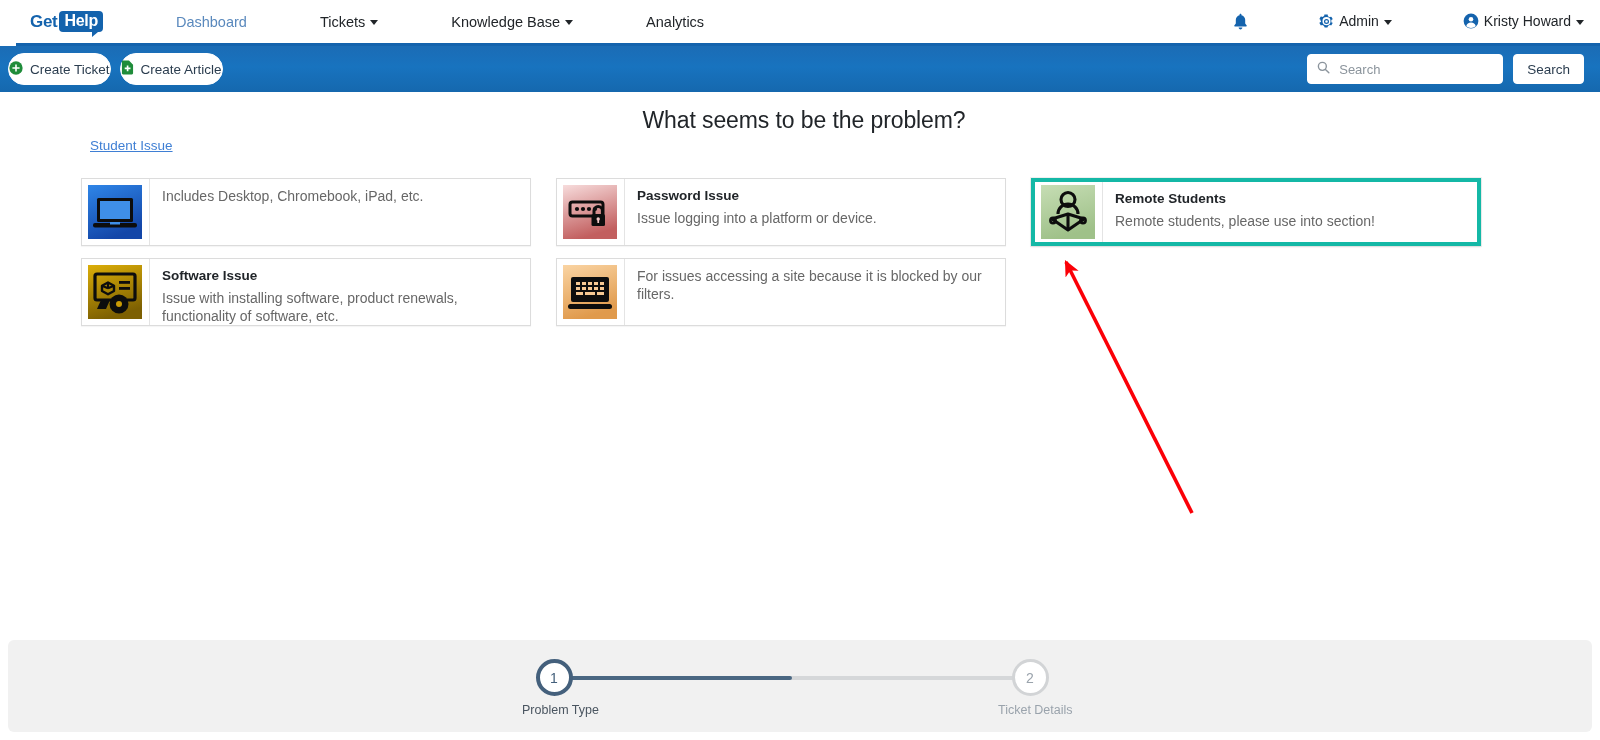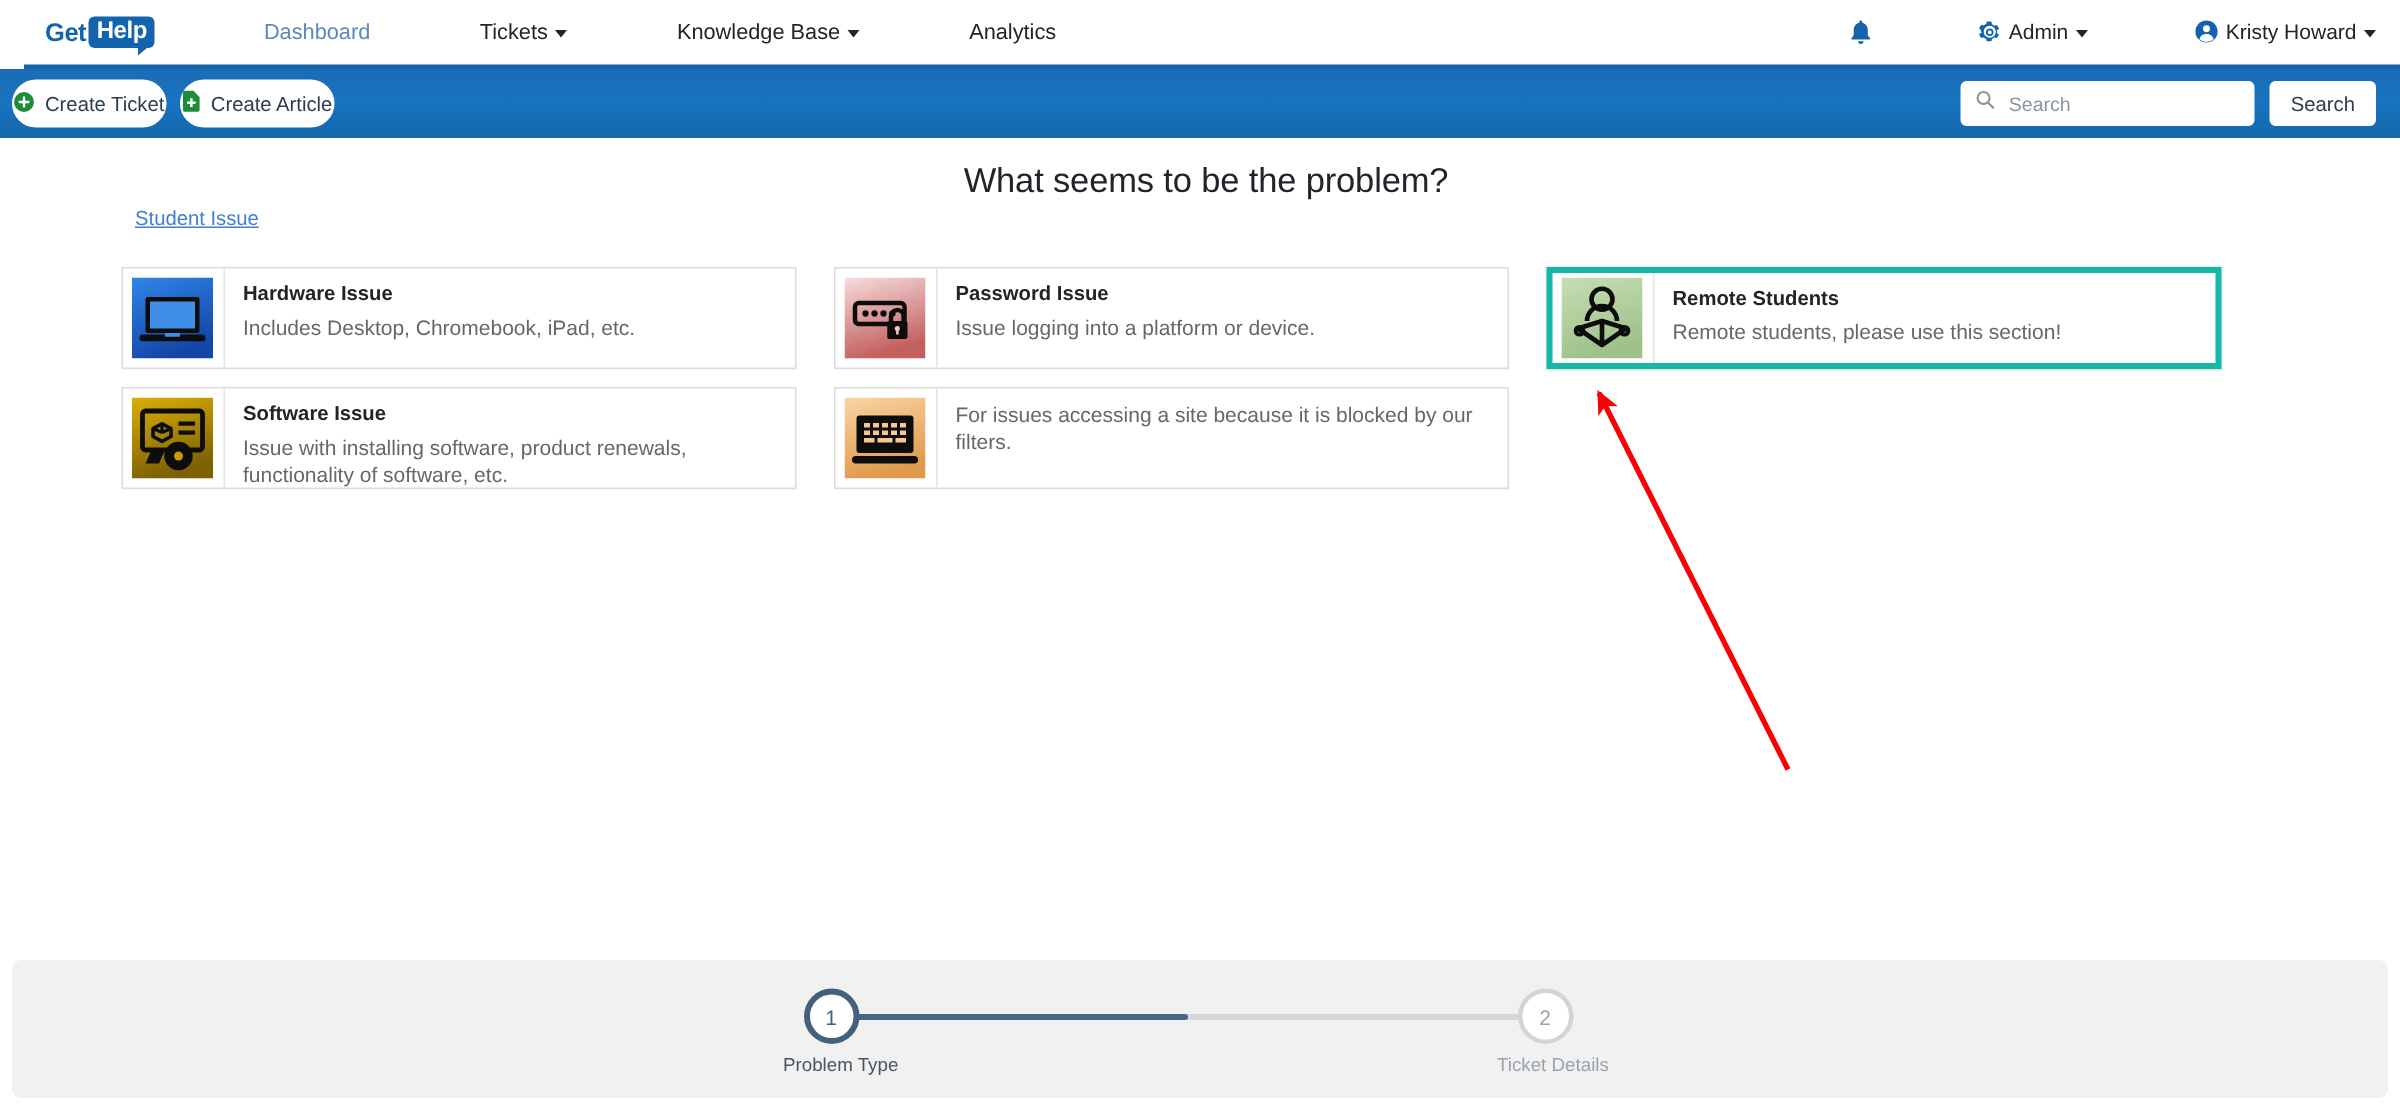--- a/index.html
+++ b/index.html
@@ -315,21 +315,20 @@
           </linearGradient>
             </defs>
           <rect width="54" height="54" fill="url(#gHW)"></rect>
           <rect x="9" y="13" width="36" height="24" rx="1.5" fill="#0d0d0d"></rect>
           <rect x="12" y="16" width="30" height="18" fill="#3f8fe8"></rect>
           <rect x="5" y="38" width="44" height="4.5" rx="2" fill="#0d0d0d"></rect>
           <rect x="22" y="37" width="10" height="2.5" fill="#3f8fe8"></rect>
         </svg>
       </div>
       <div class="card-body">
-        <div class="card-title">Hardware Issue</div>
         <div class="card-desc">Includes Desktop, Chromebook, iPad, etc.</div>
       </div>
     </div>
 
     <div class="card">
       <div class="card-icon">
         <svg width="54" height="54" viewBox="0 0 54 54">
           <defs>
               <linearGradient id="gPW" x1="0" y1="0" x2="0.3" y2="1">
             <stop offset="0%" stop-color="#f7dcdc"></stop>
@@ -367,21 +366,21 @@
           <circle cx="27" cy="14.5" r="7" fill="none" stroke="#0d0d0d" stroke-width="3.1"></circle>
           <path d="M17 29a10 10 0 0120 0" fill="none" stroke="#0d0d0d" stroke-width="3.1"></path>
           <path d="M27 29 L11 34 L27 45 L43 34 Z" fill="none" stroke="#0d0d0d" stroke-width="3.1" stroke-linejoin="round"></path>
           <line x1="27" y1="29" x2="27" y2="45" stroke="#0d0d0d" stroke-width="3.1"></line>
           <circle cx="12" cy="35.5" r="2.6" fill="none" stroke="#0d0d0d" stroke-width="2.6"></circle>
           <circle cx="42" cy="35.5" r="2.6" fill="none" stroke="#0d0d0d" stroke-width="2.6"></circle>
         </svg>
       </div>
       <div class="card-body">
         <div class="card-title">Remote Students</div>
-        <div class="card-desc">Remote students, please use this section!</div>
+        <div class="card-desc">Remote students, please use into section!</div>
       </div>
     </div>
 
     <div class="card">
       <div class="card-icon">
         <svg width="54" height="54" viewBox="0 0 54 54">
           <defs>
               <linearGradient id="gSW" x1="0" y1="0" x2="0.3" y2="1">
             <stop offset="0%" stop-color="#dcae08"></stop>
                 <stop offset="100%" stop-color="#7d6002"></stop>

